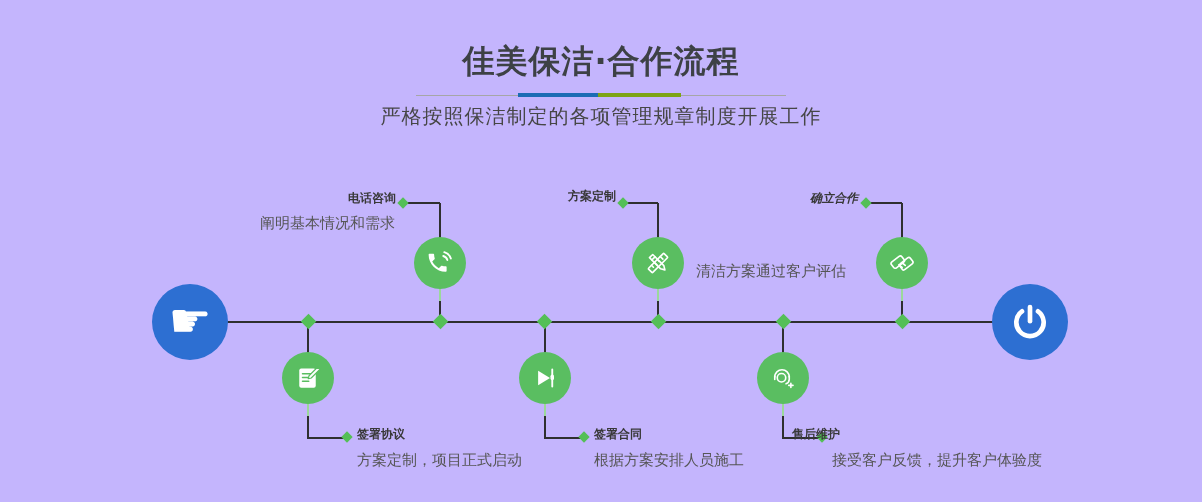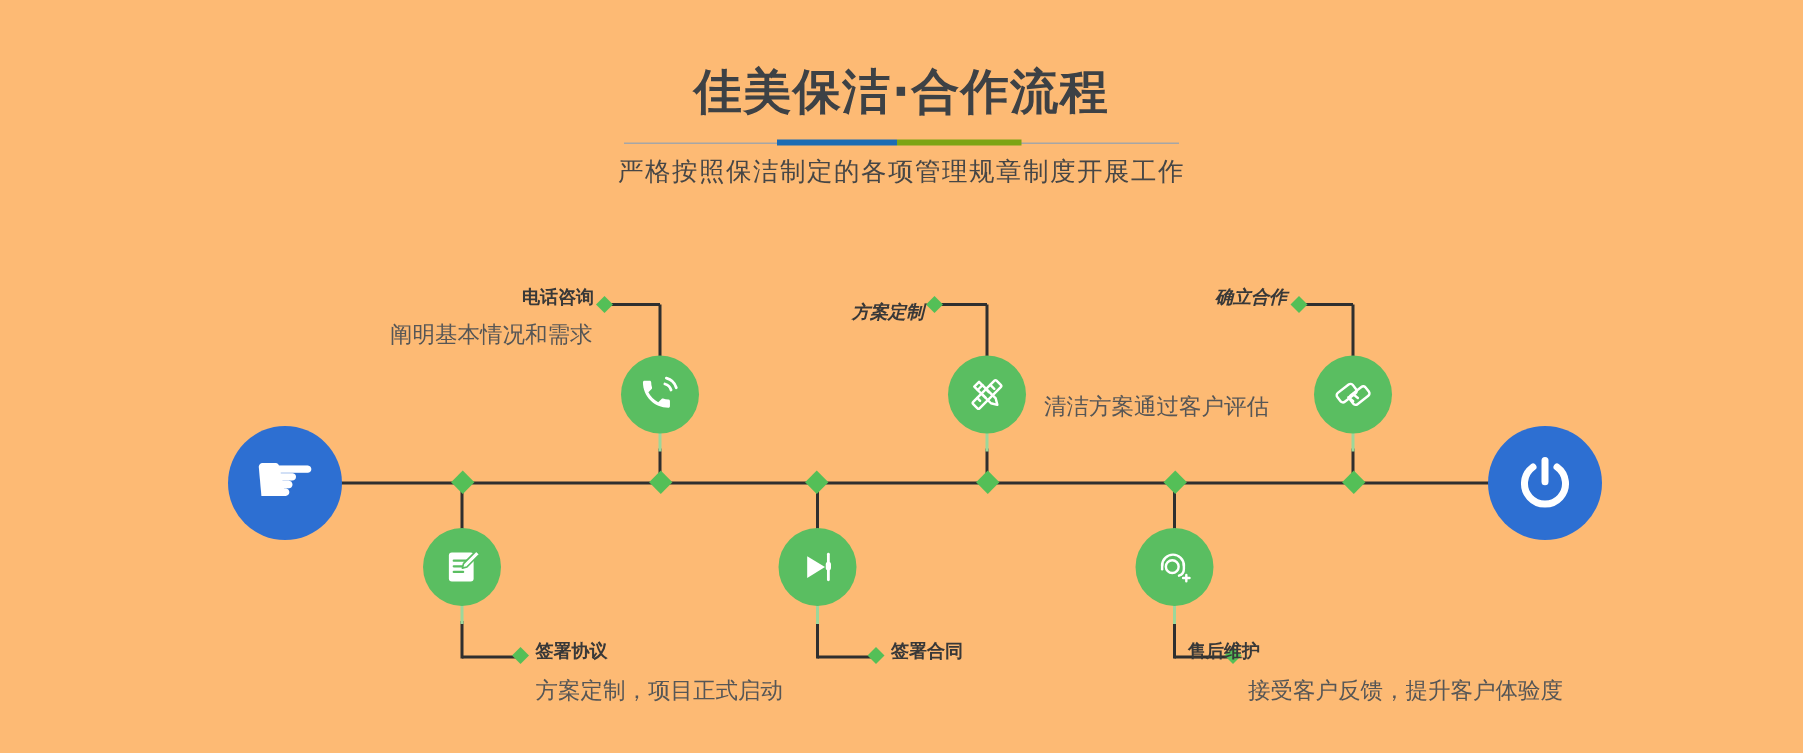--- a/index.html
+++ b/index.html
@@ -1,26 +1,26 @@
 <!DOCTYPE html>
 <html><head>
 <meta charset="utf-8">
 <style>
   html,body{margin:0;padding:0;background:#fff;}
-  .stage{position:relative;width:1202px;height:502px;background:#fdba74;overflow:hidden;
+  .stage{position:relative;width:1202px;height:502px;background:#c4b5fd;overflow:hidden;
          font-family:"DejaVu Sans","Liberation Sans",sans-serif;}
   
   .page-title{position:absolute;top:40px;left:0;width:100%;text-align:center;
               font-size:32px;font-weight:700;color:#3d4145;letter-spacing:1px;}
   .underline{position:absolute;top:93px;left:416px;width:370px;height:5px;}
   .underline .base{position:absolute;top:2px;left:0;width:370px;height:1px;background:#a6a6a6;}
   .underline .blue{position:absolute;top:0;left:102px;width:80px;height:4px;background:#1c6cb4;}
   .underline .green{position:absolute;top:0;left:182px;width:83px;height:4px;background:#7da414;}
   .page-subtitle{position:absolute;top:103px;left:0;width:100%;text-align:center;
-                 font-size:17px;color:#464646;letter-spacing:1px;}
+                 font-size:20px;color:#464646;letter-spacing:1px;}
   
   .hline{position:absolute;height:2px;background:#2f2f2f;z-index:1;}
   .vline{position:absolute;width:2px;background:#2f2f2f;z-index:1;}
   .stub{position:absolute;width:2px;background:#9bd89b;z-index:2;}
   
   .gc{position:absolute;width:52px;height:52px;border-radius:50%;background:#5abe61;
       display:flex;align-items:center;justify-content:center;z-index:3;}
   .bc{position:absolute;width:76px;height:76px;border-radius:50%;background:#2d6fd2;
       display:flex;align-items:center;justify-content:center;z-index:3;}
   .nd{position:absolute;width:11px;height:11px;background:#54bf57;transform:rotate(45deg);z-index:4;}
@@ -74,21 +74,21 @@
   <div class="gc" style="left:414px;top:237px;">
     <svg viewBox="0 0 24 24" width="30" height="30">
       <g transform="translate(0.5,2.2) scale(0.8)">
         <path fill="#fff" d="M6.62 10.79c1.44 2.83 3.76 5.14 6.59 6.59l2.2-2.2c.27-.27.67-.36 1.02-.24 1.12.37 2.33.57 3.57.57.55 0 1 .45 1 1V20c0 .55-.45 1-1 1-9.39 0-17-7.61-17-17 0-.55.45-1 1-1h3.5c.55 0 1 .45 1 1 0 1.25.2 2.45.57 3.57.11.35.03.74-.25 1.02l-2.2 2.2z"></path>
       </g>
       <path d="M14.6 6.4a4.6 4.6 0 0 1 3.3 3.2" stroke="#fff" stroke-width="1.5" fill="none" stroke-linecap="round"></path>
       <path d="M15.4 3.3a7.6 7.6 0 0 1 5.3 5.1" stroke="#fff" stroke-width="1.5" fill="none" stroke-linecap="round"></path>
     </svg>
   </div>
 
-  <div class="stitle ra" style="right:586px;top:200px;font-style:italic;">方案定制</div>
+  <div class="stitle ra" style="right:586px;top:188px;">方案定制</div>
   <div class="ld" style="left:619px;top:199px;"></div>
   <div class="hline" style="left:623px;top:202px;width:35px;"></div>
   <div class="vline" style="left:657px;top:203px;height:35px;"></div>
   <div class="stub" style="left:657px;top:288px;height:13px;"></div>
   <div class="vline" style="left:657px;top:299px;height:18px;"></div>
   <div class="gc" style="left:632px;top:237px;">
     <svg viewBox="0 0 24 24" width="30" height="30">
       <g stroke="#fff" fill="none" stroke-width="1.3" stroke-linecap="round" stroke-linejoin="round">
         <g transform="rotate(-45 12 12)">
           <rect x="3.2" y="9.6" width="17.6" height="4.8" rx="0.8"></rect>
@@ -142,20 +142,21 @@
       <polygon points="6.5,6.2 16,12 6.5,17.8" fill="#fff"></polygon>
       <path d="M17.8 5.2v13.6" stroke="#fff" stroke-width="1.5" stroke-linecap="round"></path>
       <rect x="16.4" y="9.2" width="2.8" height="4.6" rx="1.4" fill="#fff"></rect>
     </svg>
   </div>
   <div class="stub" style="left:544px;top:403px;height:13px;"></div>
   <div class="vline" style="left:544px;top:414px;height:25px;"></div>
   <div class="hline" style="left:545px;top:437px;width:40px;"></div>
   <div class="ld" style="left:580px;top:433px;"></div>
   <div class="stitle" style="left:594px;top:426px;">签署合同</div>
+  <div class="sdesc" style="left:594px;top:451px;">根据方案安排人员施工</div>
 
   <div class="vline" style="left:782px;top:327px;height:26px;"></div>
   <div class="gc" style="left:757px;top:352px;">
     <svg viewBox="0 0 24 24" width="30" height="30">
       <g stroke="#fff" fill="none" stroke-width="1.3" stroke-linecap="round">
         <circle cx="10.8" cy="11.8" r="3.4"></circle>
         <path d="M5.4 11.2a5.8 5.8 0 0 1 11.6 0"></path>
         <path d="M5.4 10.4v2.8"></path>
         <path d="M17 10.4v2.6a3.8 3.8 0 0 1-2.6 3.6"></path>
         <path d="M16.6 17.9h3.4M18.3 16.2v3.4"></path>

